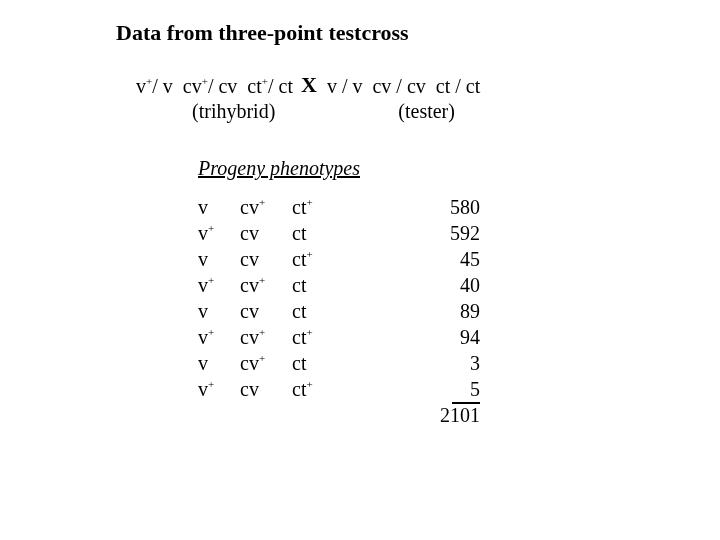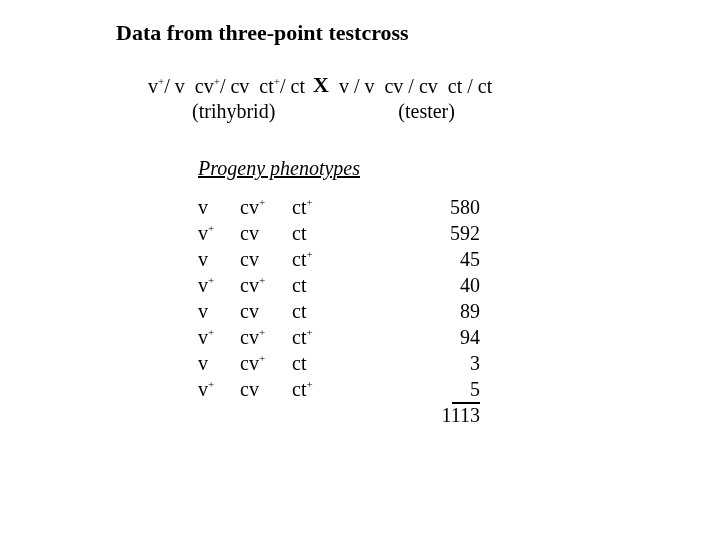--- a/index.html
+++ b/index.html
@@ -17,21 +17,21 @@
   }
   .title {
     font-weight: bold;
     font-size: 22px;
     margin-bottom: 26px;
   }
 
   
   .cross {
     font-size: 20px;
-    margin-left: 32px;
+    margin-left: 20px;
     display: flex;
     align-items: flex-end;
     text-align: right;
   }
   .cross .big-x {
     font-weight: bold;
     font-size: 22px;
     margin: 0 10px 0 8px;
   }
   sup {
@@ -161,17 +161,17 @@
         <span class="col-cv">cv</span>
         <span class="col-ct">ct<sup>+</sup></span>
         <span class="col-sp"></span>
         <span class="col-n underline-last">5</span>
       </div>
       <div class="row">
         <span class="col-v"></span>
         <span class="col-cv"></span>
         <span class="col-ct"></span>
         <span class="col-sp"></span>
-        <span class="col-n">1113</span>
+        <span class="col-n">2101</span>
       </div>
     </div>
 
 </div>
 
 </body></html>

